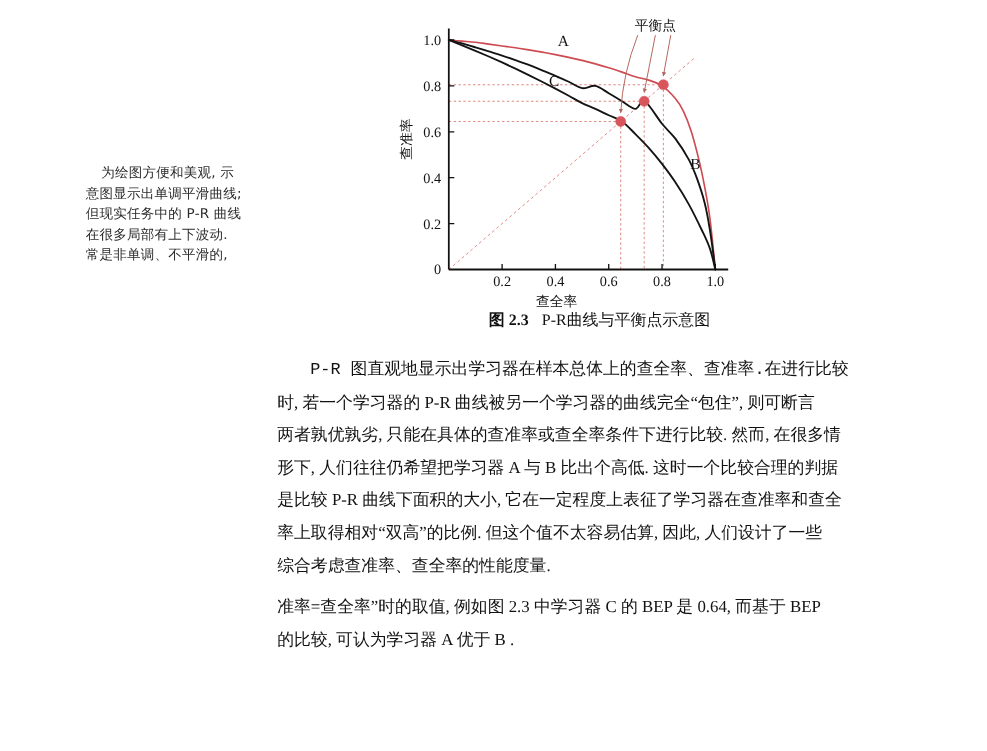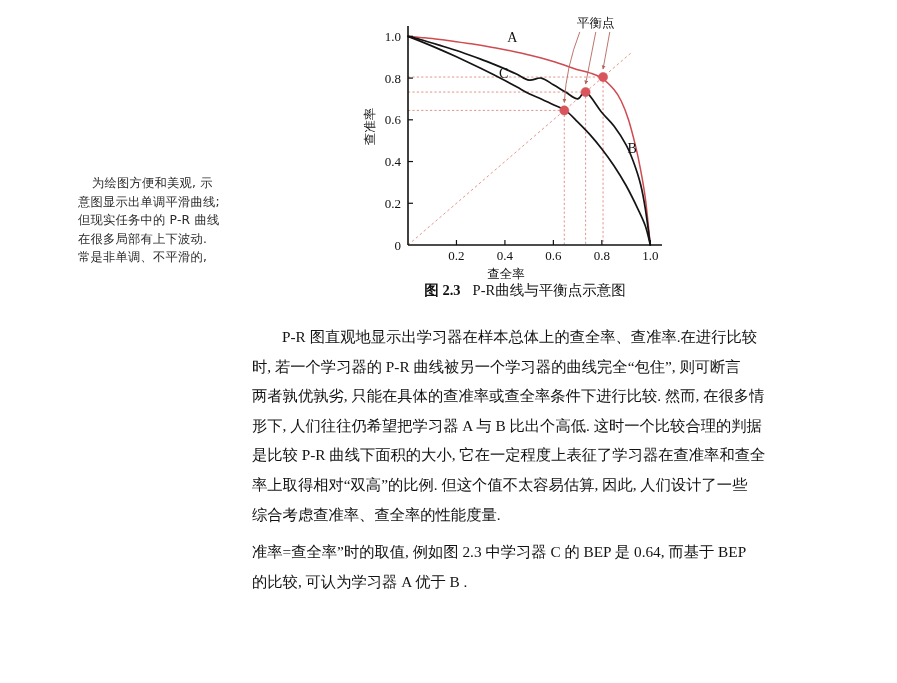--- a/index.html
+++ b/index.html
@@ -23,35 +23,35 @@
     top: 148px;
     width: 182px;
     font-family: "DejaVu Sans", "Liberation Sans", sans-serif;
     font-size: 12.3px;
     line-height: 18.5px;
     color: #2b2b2b;
     text-align: justify;
     letter-spacing: 0.2px;
   }
   #margin-note .mn-line { white-space: nowrap; display: block; }
-  #margin-note .mn-line.first { text-indent: 14px; margin-top: 26px; }
+  #margin-note .mn-line.first { text-indent: 14px; }
 
   
   #figure {
     position: absolute;
     left: 360px;
     top: 8px;
     width: 330px;
     height: 300px;
   }
   #figure svg { display: block; }
 
   #figure-caption {
     position: absolute;
-    left: 360px;
+    left: 380px;
     top: 281px;
     width: 330px;
     text-align: center;
     font-size: 14.5px;
     color: #111;
     white-space: nowrap;
   }
   #figure-caption .cap-num { font-weight: bold; }
   #figure-caption .cap-gap { display: inline-block; width: 12px; }
 
@@ -63,21 +63,21 @@
     width: 646px;
   }
   .para {
     font-size: 15.3px;
     line-height: 29.6px;
     color: #121212;
     text-align: justify;
   }
   .para + .para { margin-top: 8px; }
   .para .pline { display: block; white-space: nowrap; }
-  .para .pline.indent { text-indent: 30px; }
+  .para .pline.indent { text-indent: 30px; font-family: Liberation Mono, monospace; }
 </style>
 </head>
 <body>
 
 <div id="margin-note">
   <span class="mn-line first">为绘图方便和美观, 示</span>
   <span class="mn-line">意图显示出单调平滑曲线;</span>
   <span class="mn-line">但现实任务中的 P-R 曲线</span>
   <span class="mn-line">在很多局部有上下波动.</span>
   <span class="mn-line">常是非单调、不平滑的,</span>

